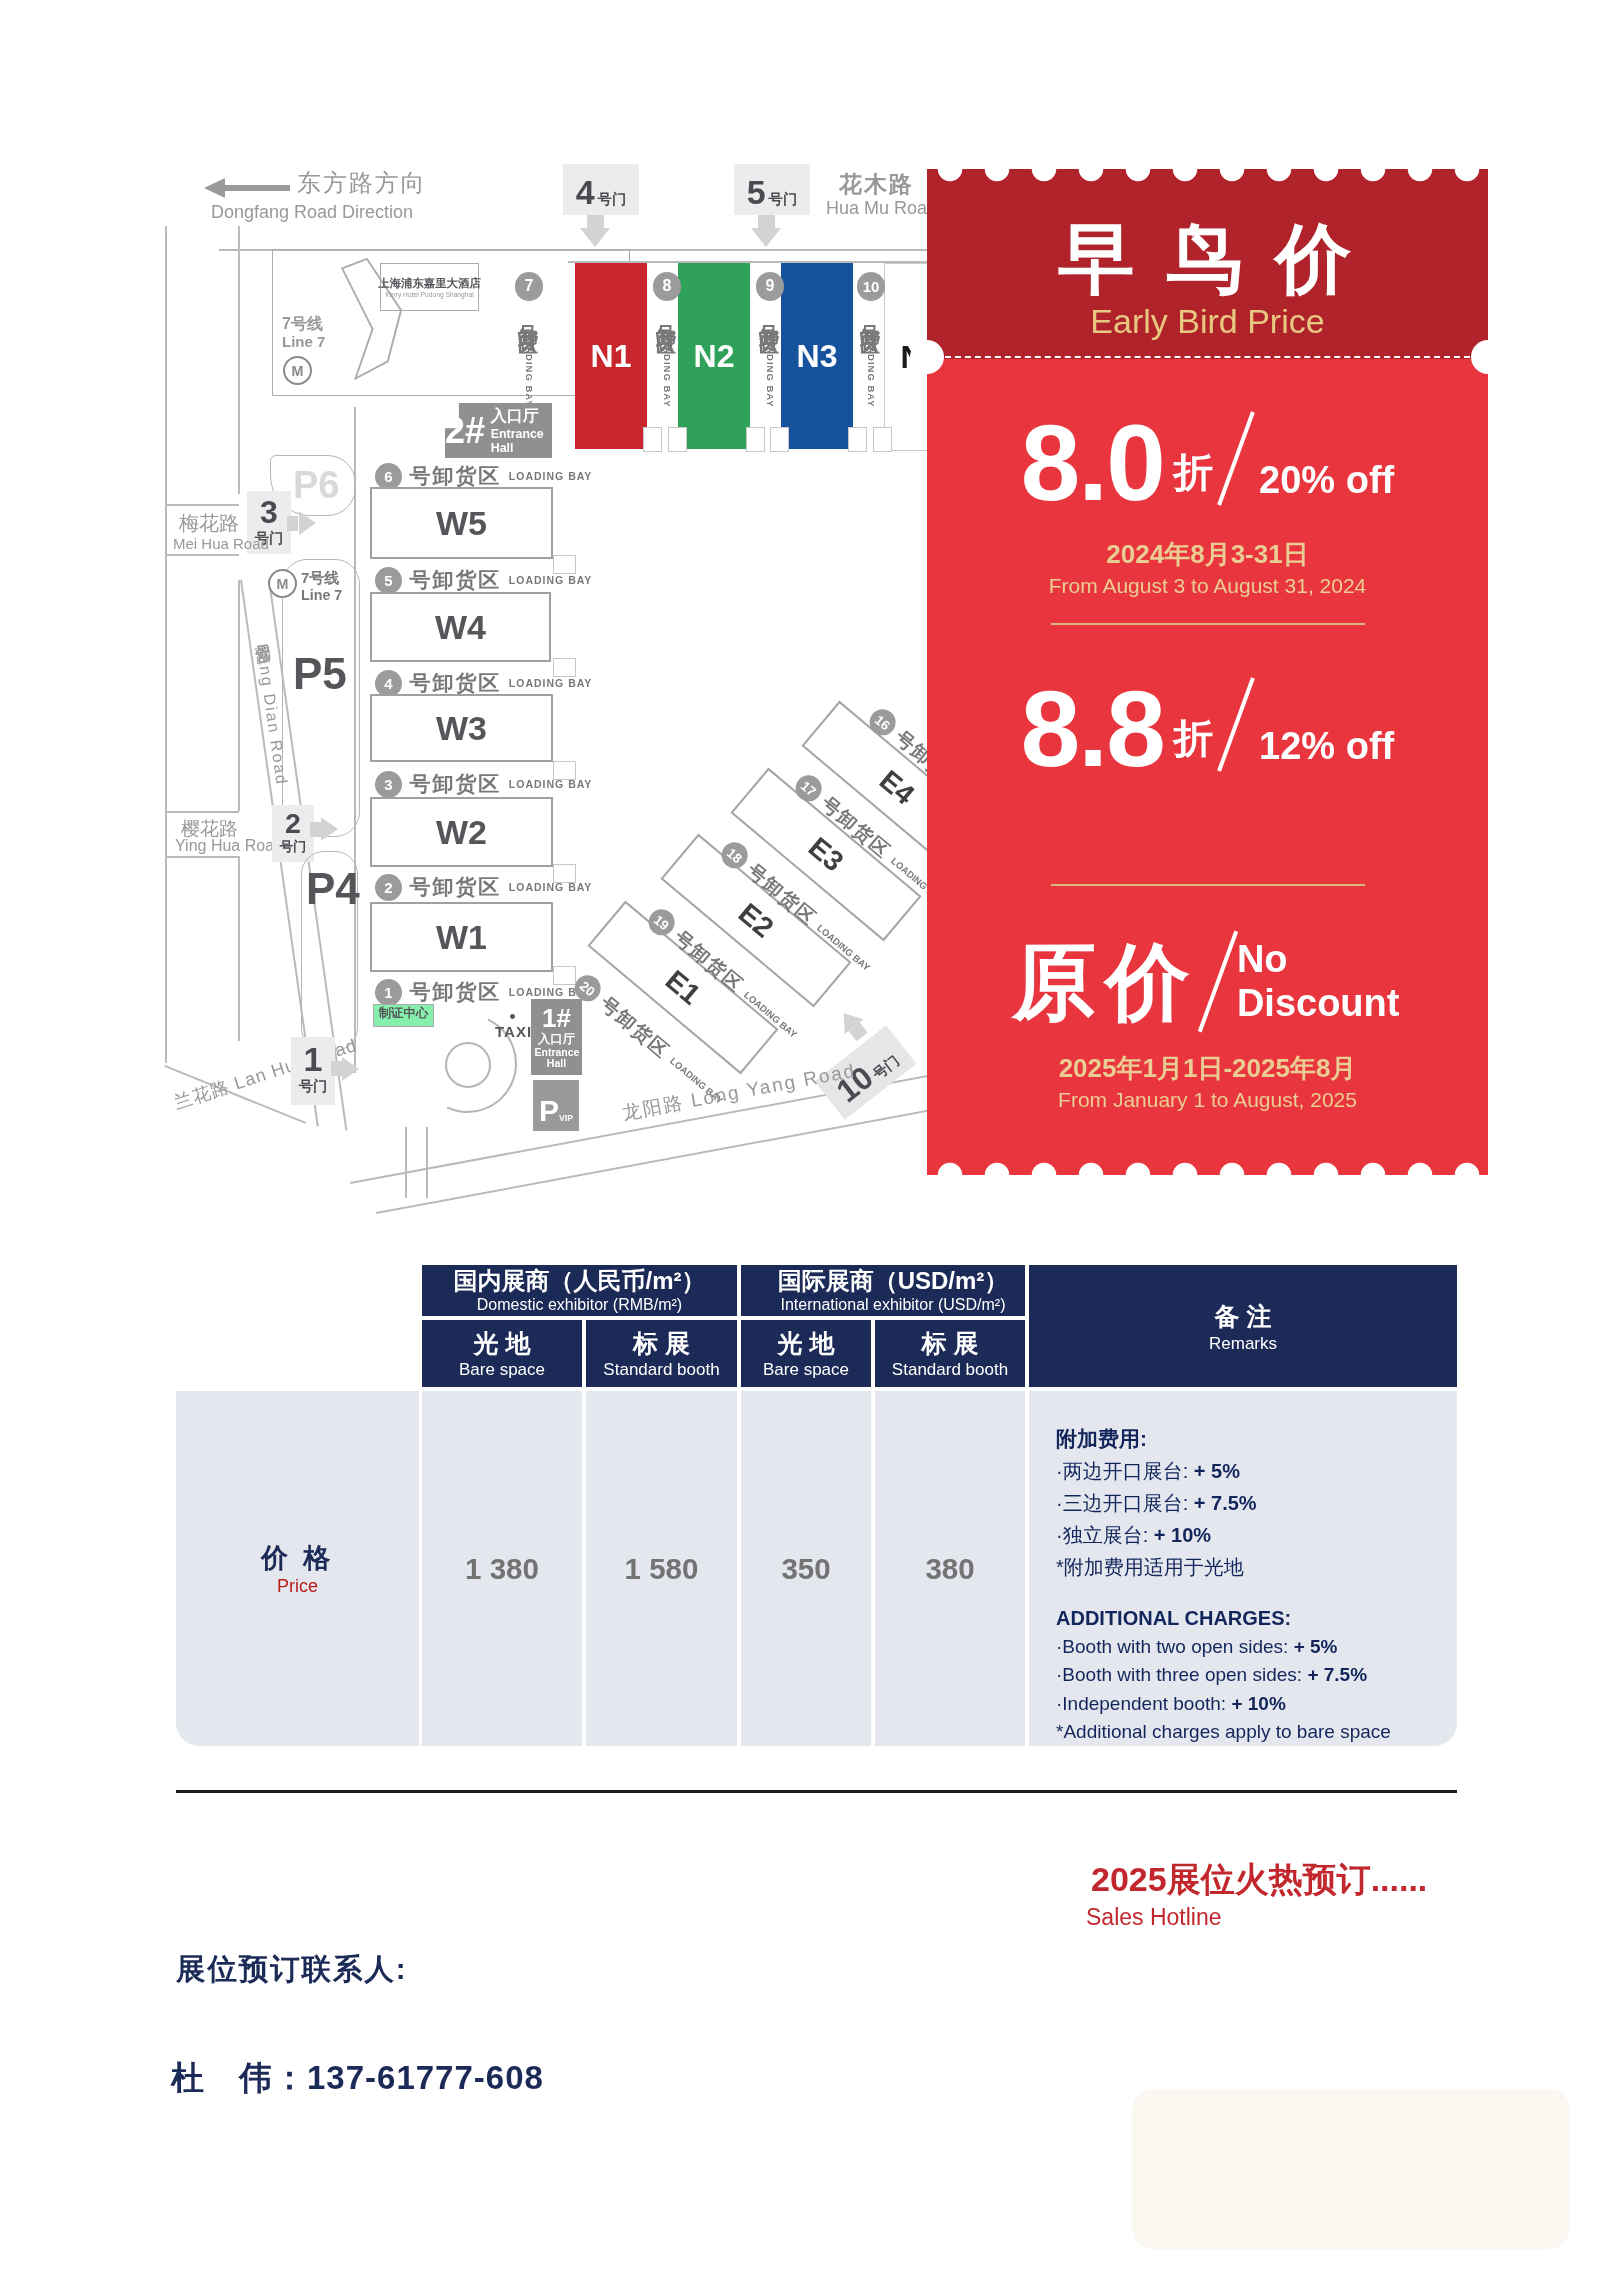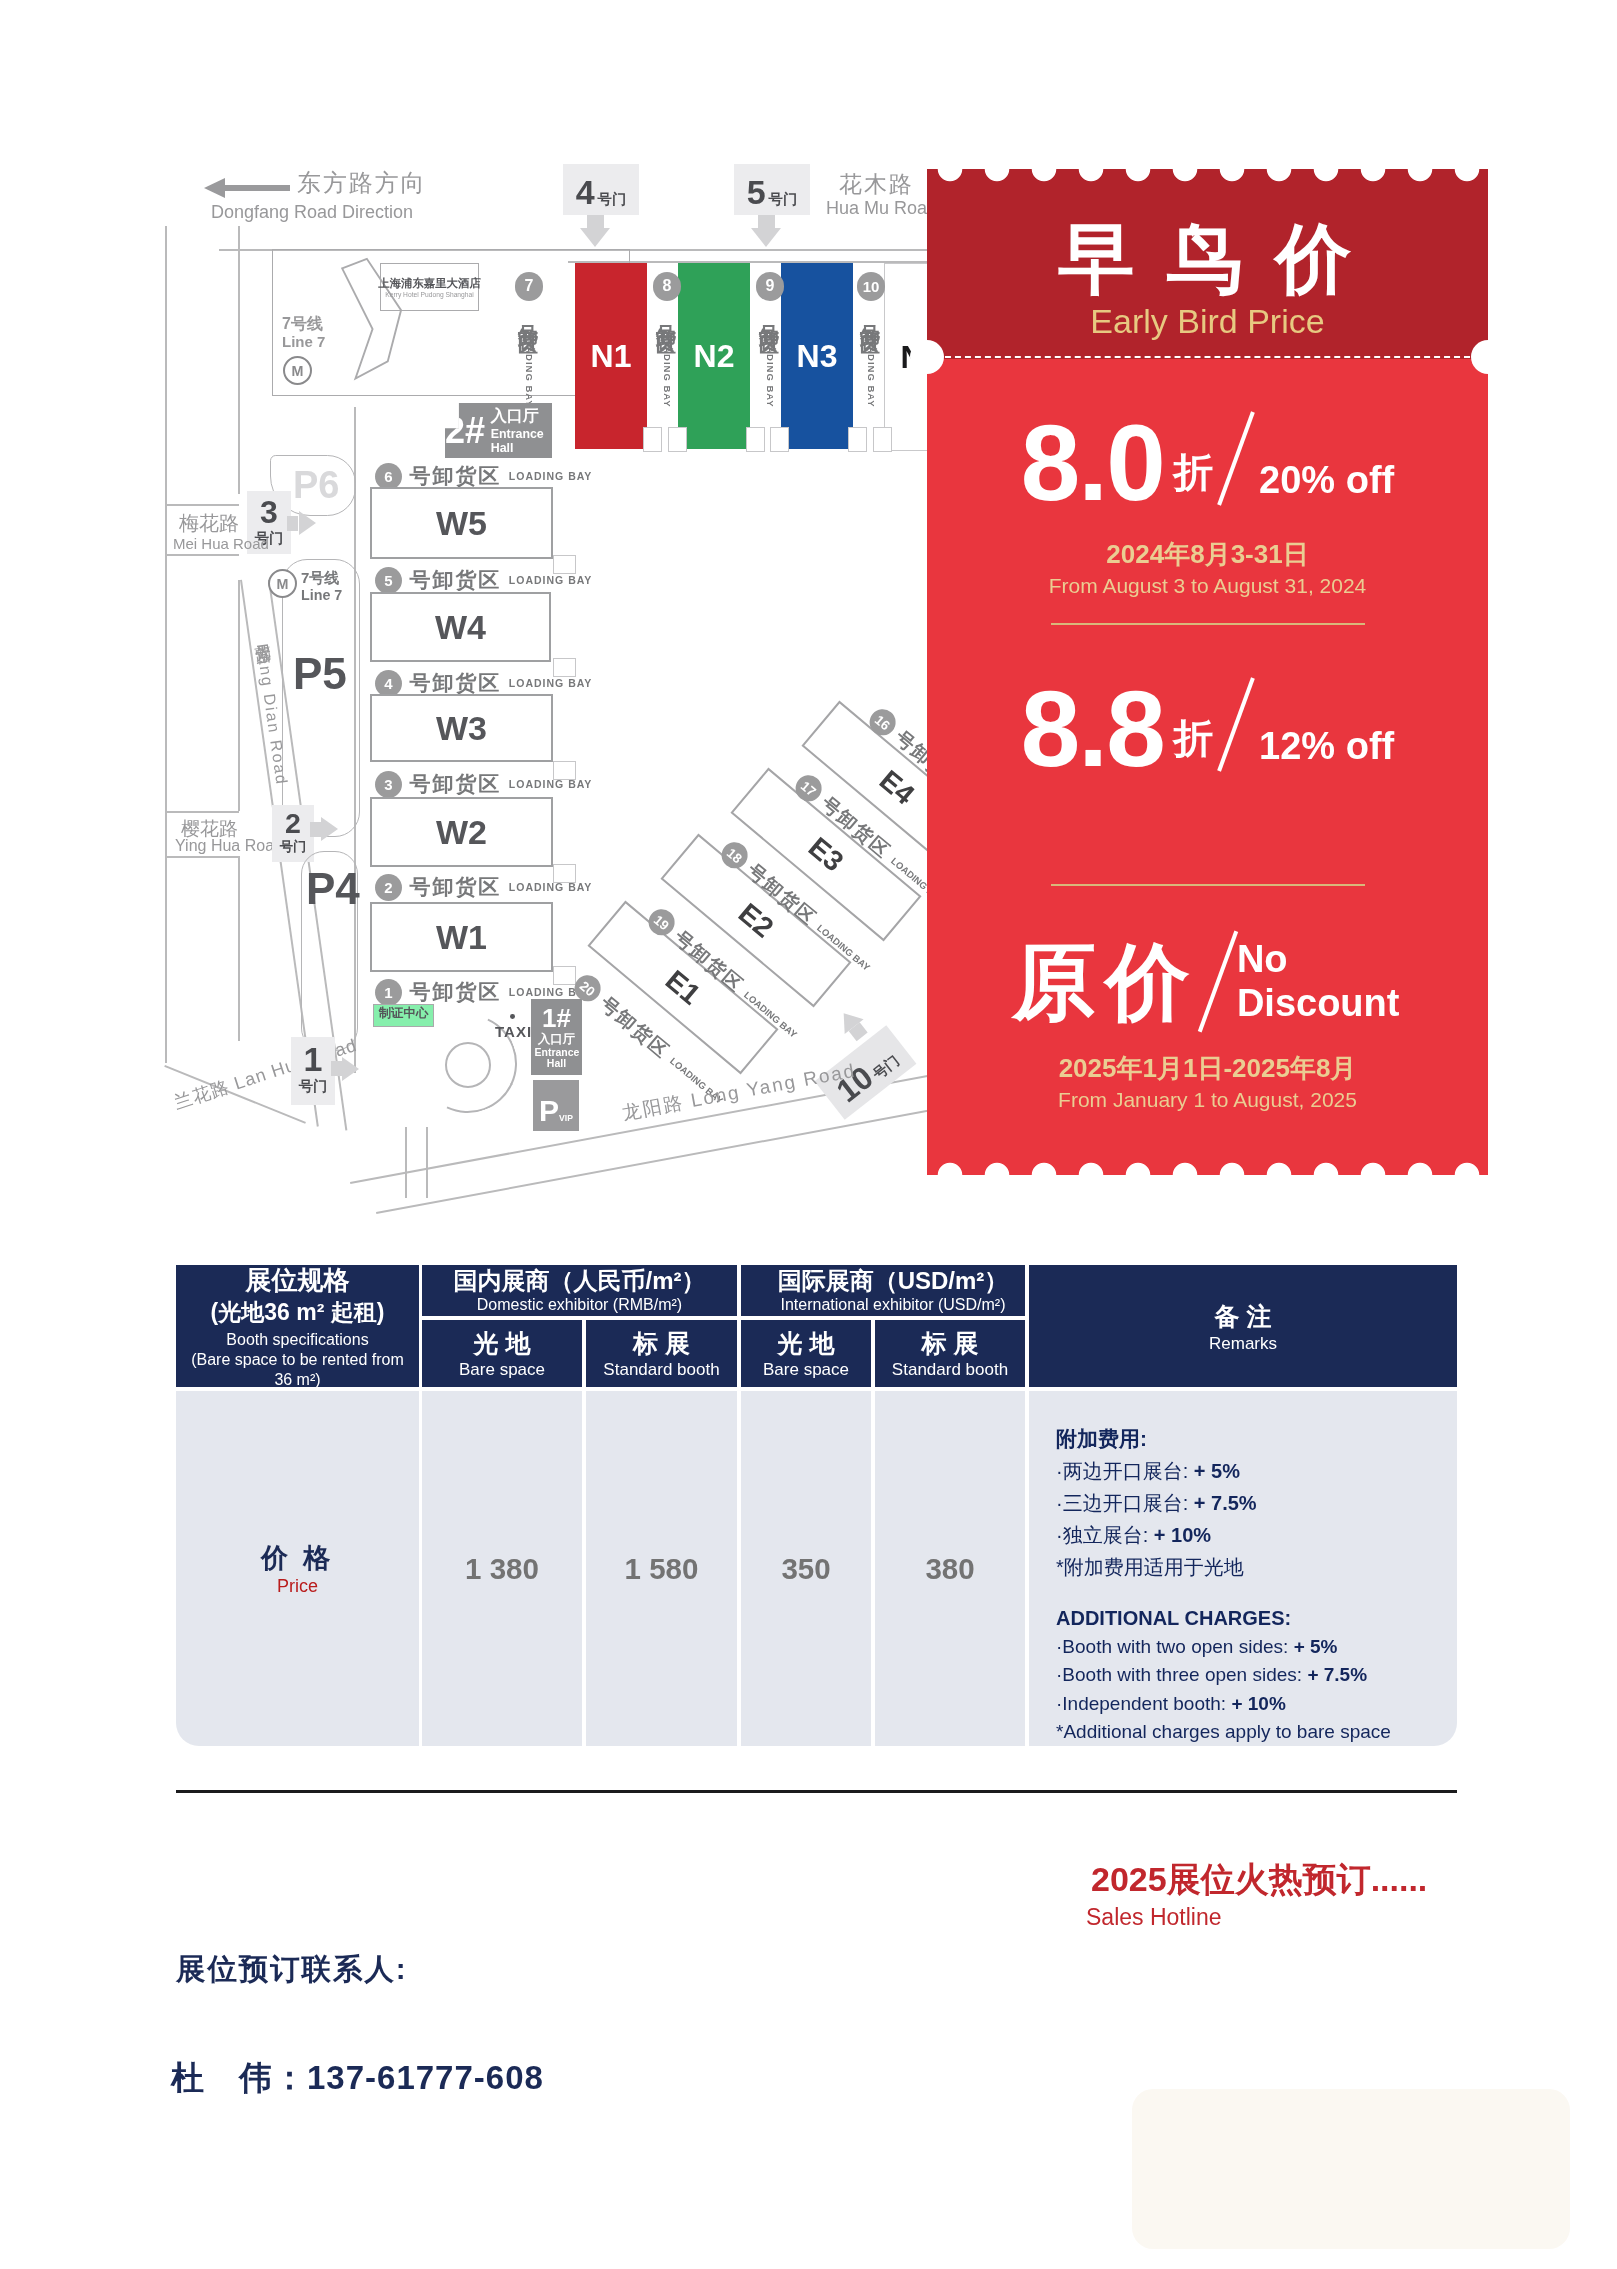--- a/index.html
+++ b/index.html
@@ -106,21 +106,21 @@
   <div class="astem" style="left:587px;top:215px;width:17px;height:13.3px;"></div>
   <div class="adown" style="left:580px;top:228px;"></div>
 
   <div class="gate" style="left:734px;top:164px;width:76px;height:51px;">
     <span class="n">5</span>
       <span class="s">号门</span>
   </div>
   <div class="astem" style="left:758px;top:215px;width:17px;height:13.3px;"></div>
   <div class="adown" style="left:751px;top:228px;"></div>
 
-  <div class="abs gr" style="left:839px;top:169px;font-size:23px;letter-spacing:1.9px;">花木路</div>
+  <div class="abs gr" style="left:839px;top:169px;font-size:23px;letter-spacing:1.9px;font-weight:bold;">花木路</div>
   <div class="abs gr" style="left:826px;top:198px;font-size:18px;">Hua Mu Road</div>
 
   <div class="nhall" style="left:575px;top:263px;width:72px;height:186px;background:#C8252D;">
       <span>N1</span>
     </div>
   <div class="nhall" style="left:678px;top:263px;width:72px;height:186px;background:#2FA158;">
       <span>N2</span>
     </div>
   <div class="nhall" style="left:781px;top:263px;width:72px;height:186px;background:#17529F;">
       <span>N3</span>
@@ -395,26 +395,20 @@
     <span style="font-size:38px;font-weight:800;width:166px;line-height:1.15;">No Discount</span>
   </div>
   <div class="dates" style="top:883px;">
     <div class="dzh">2025年1月1日-2025年8月</div>
     <div class="den">From January 1 to August, 2025</div>
   </div>
 </div>
 
 <div class="abs" style="left:176px;top:1265px;width:1281px;height:480px;">
 
-  <div class="tcell" style="left:0;top:0;width:243px;height:122px;">
-    <span style="font-size:26px;font-weight:800;line-height:1.4;">展位规格</span>
-    <span style="font-size:23px;font-weight:800;line-height:1.3;">(光地36 m² 起租)</span>
-    <span style="font-size:16px;line-height:1.25;margin-top:1.9px;">Booth specifications</span>
-    <span style="font-size:16px;line-height:1.25;width:219px;">(Bare space to be rented from 36 m²)</span>
-  </div>
   <div class="tcell" style="left:246px;top:0;width:315px;height:51px;">
     <span style="font-size:24px;font-weight:800;line-height:1.2;">国内展商（人民币/m²）</span>
     <span style="font-size:16px;">Domestic exhibitor (RMB/m²)</span>
   </div>
   <div class="tcell" style="left:565px;top:0;width:284px;height:51px;padding-left:20px;">
     <span style="font-size:24px;font-weight:800;line-height:1.2;">国际展商（USD/m²）</span>
     <span style="font-size:16px;">International exhibitor (USD/m²)</span>
   </div>
   <div class="tcell" style="left:246px;top:55px;width:160px;height:67px;">
     <span style="font-size:25px;font-weight:800;line-height:1.35;">光 地</span>

